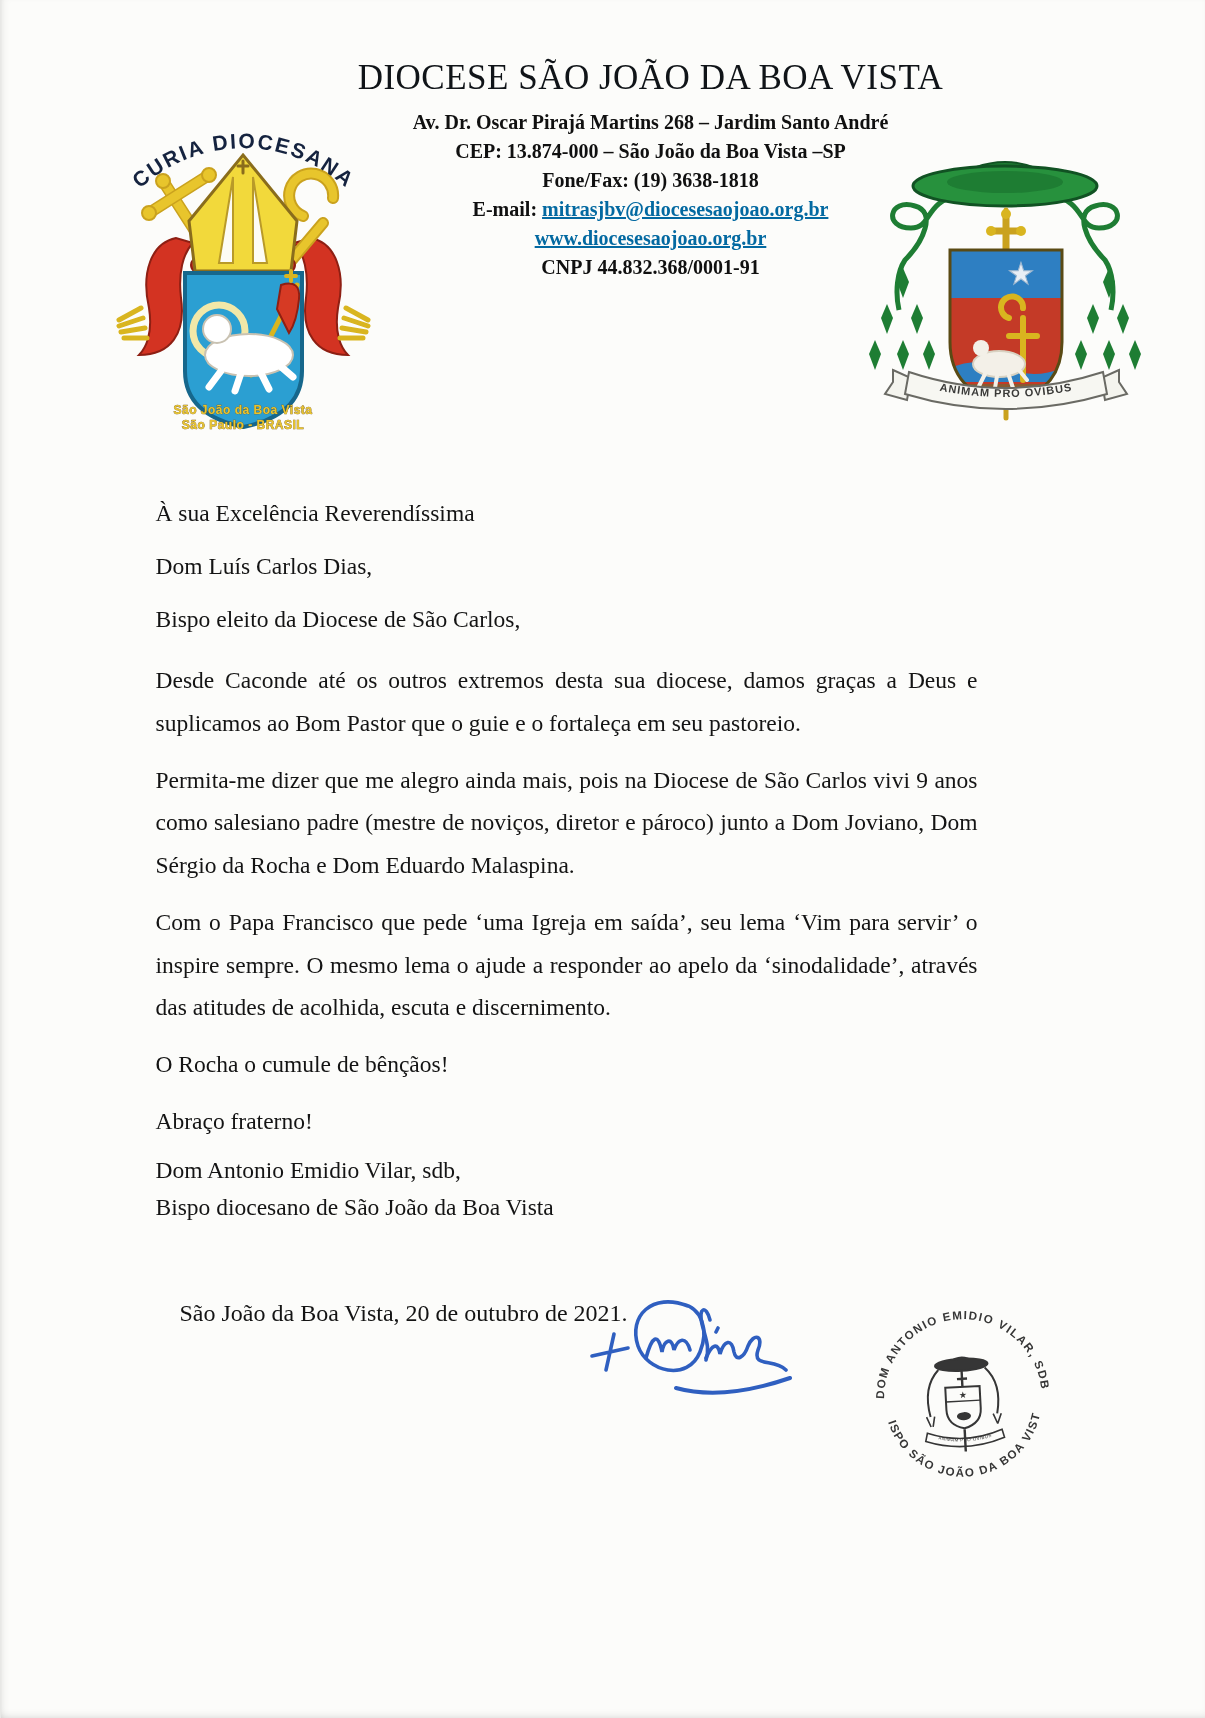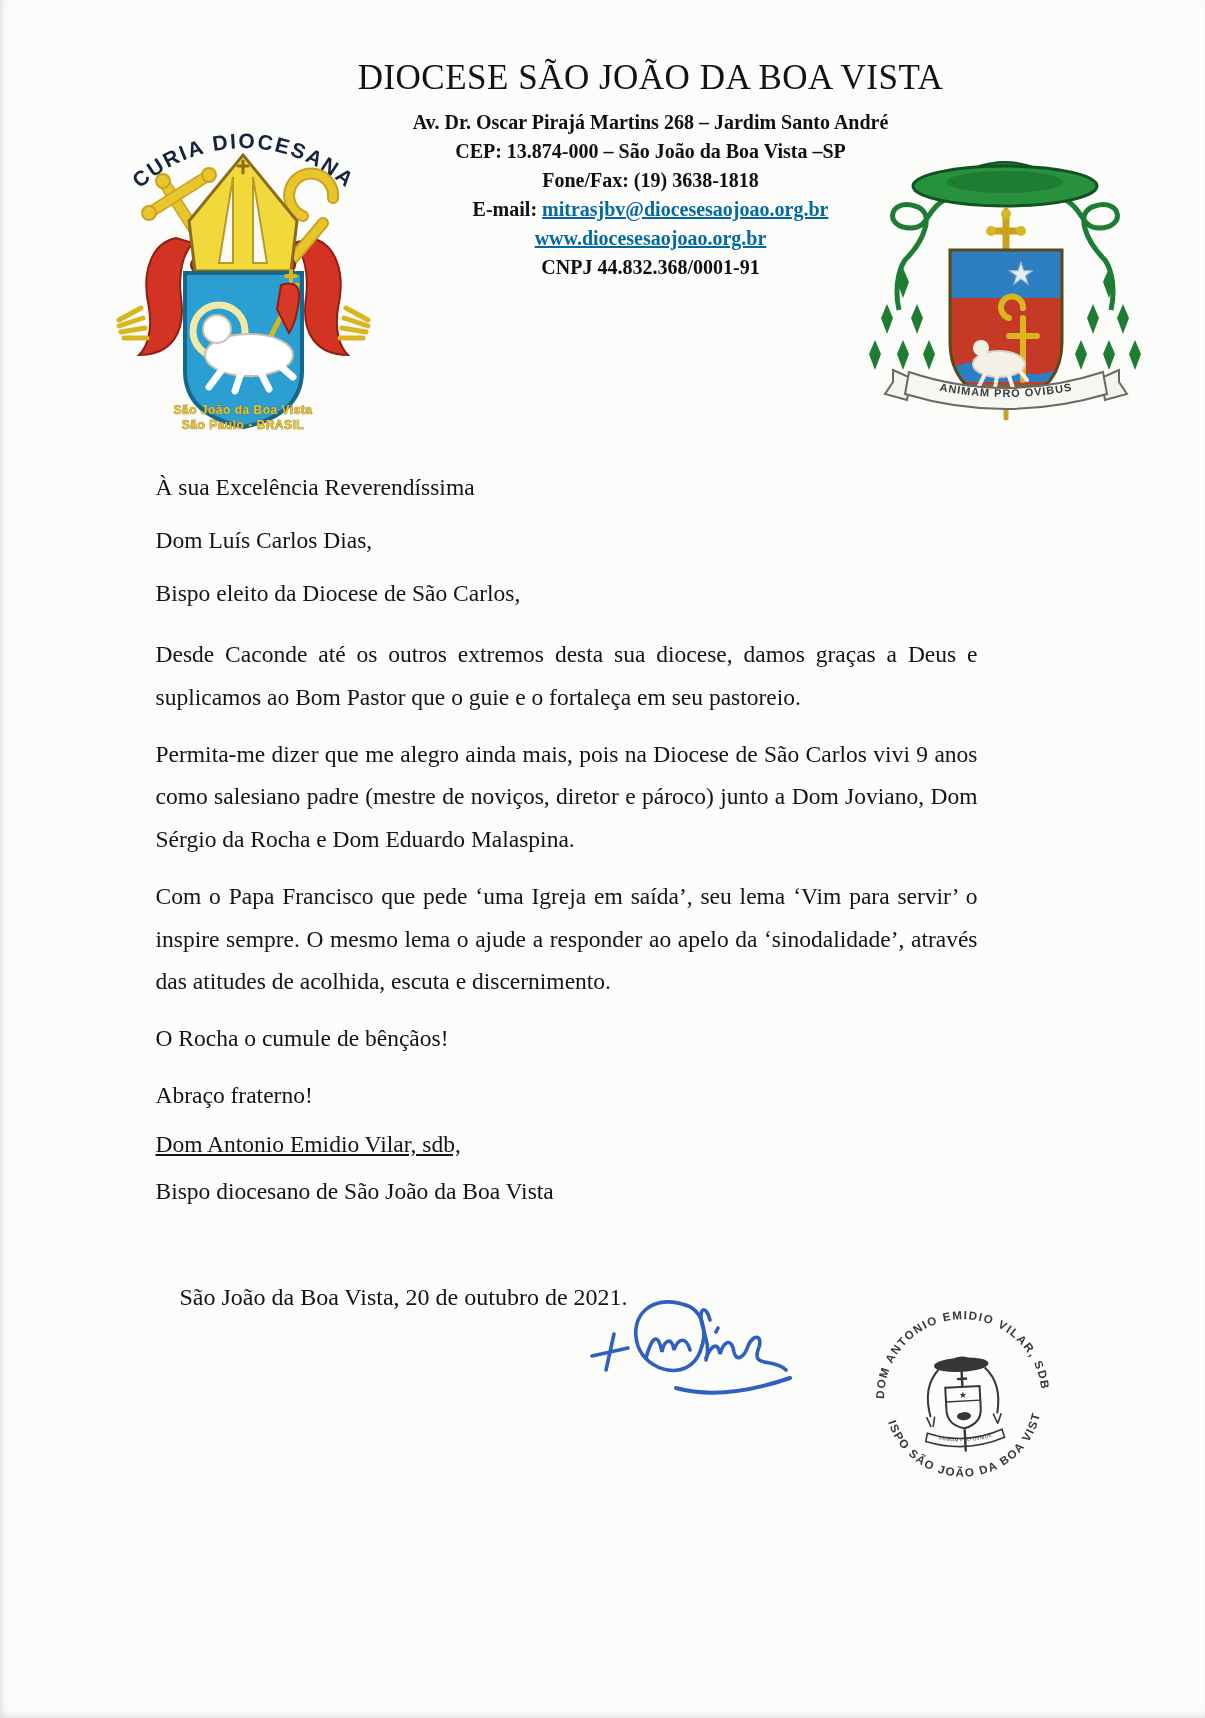--- a/index.html
+++ b/index.html
@@ -15,26 +15,26 @@
   .header-center { position:absolute; left:320px; top:58px; width:660px; text-align:center; }
   .doc-title { font-size:35px; letter-spacing:.5px; color:#101418; white-space:nowrap; margin-bottom:10px; }
   .contact-line { font-weight:bold; font-size:20px; line-height:29px; color:#101010; white-space:nowrap;font-family:Liberation Serif, serif; }
   .doc-link { color:#0369a1; text-decoration:underline; font-weight:bold; }
 
   .left-emblem  { position:absolute; left:100px; top:103px; width:285px; height:335px; }
   .right-emblem { position:abssolute; }
   .right-emblem { position:absolute; left:852px; top:132px; width:305px; height:292px; }
 
   
-  .letter { position:absolute; left:155px; top:474px; width:822px; font-size:23.5px; }
+  .letter { position:absolute; left:155px; top:500px; width:822px; font-size:23.5px; }
   .recipient-line { margin-bottom:26px; line-height:27px; }
   .para { text-align:justify; line-height:1.82; margin-bottom:14px; }
   .para-first { margin-top:84px; }
   .single { text-align:left; }
-  .signer-name { line-height:27px; margin-bottom:20px;text-decoration:underline; }
+  .signer-name { line-height:27px; margin-bottom:10px; }
   .signer-title { line-height:27px; }
   .date-line { margin-top:78px; font-size:24px; line-height:28px;margin-left:24px; }
 
   
   .signature { position:absolute; left:585px; top:1288px; width:210px; height:130px; }
   .stamp { position:absolute; left:866px; top:1302px; width:192px; height:192px; transform:rotate(-3deg); opacity:.92; }
 
   svg text { font-family:"Liberation Sans", sans-serif; }
   .emblem-arc-text { font-weight:bold; font-size:21px; letter-spacing:2px; fill:#15233f; }
   .emblem-caption { font-weight:bold; font-size:12px; fill:#e7c32e; stroke:#7a5a16; stroke-width:.6px; paint-order:stroke; letter-spacing:.5px; }

